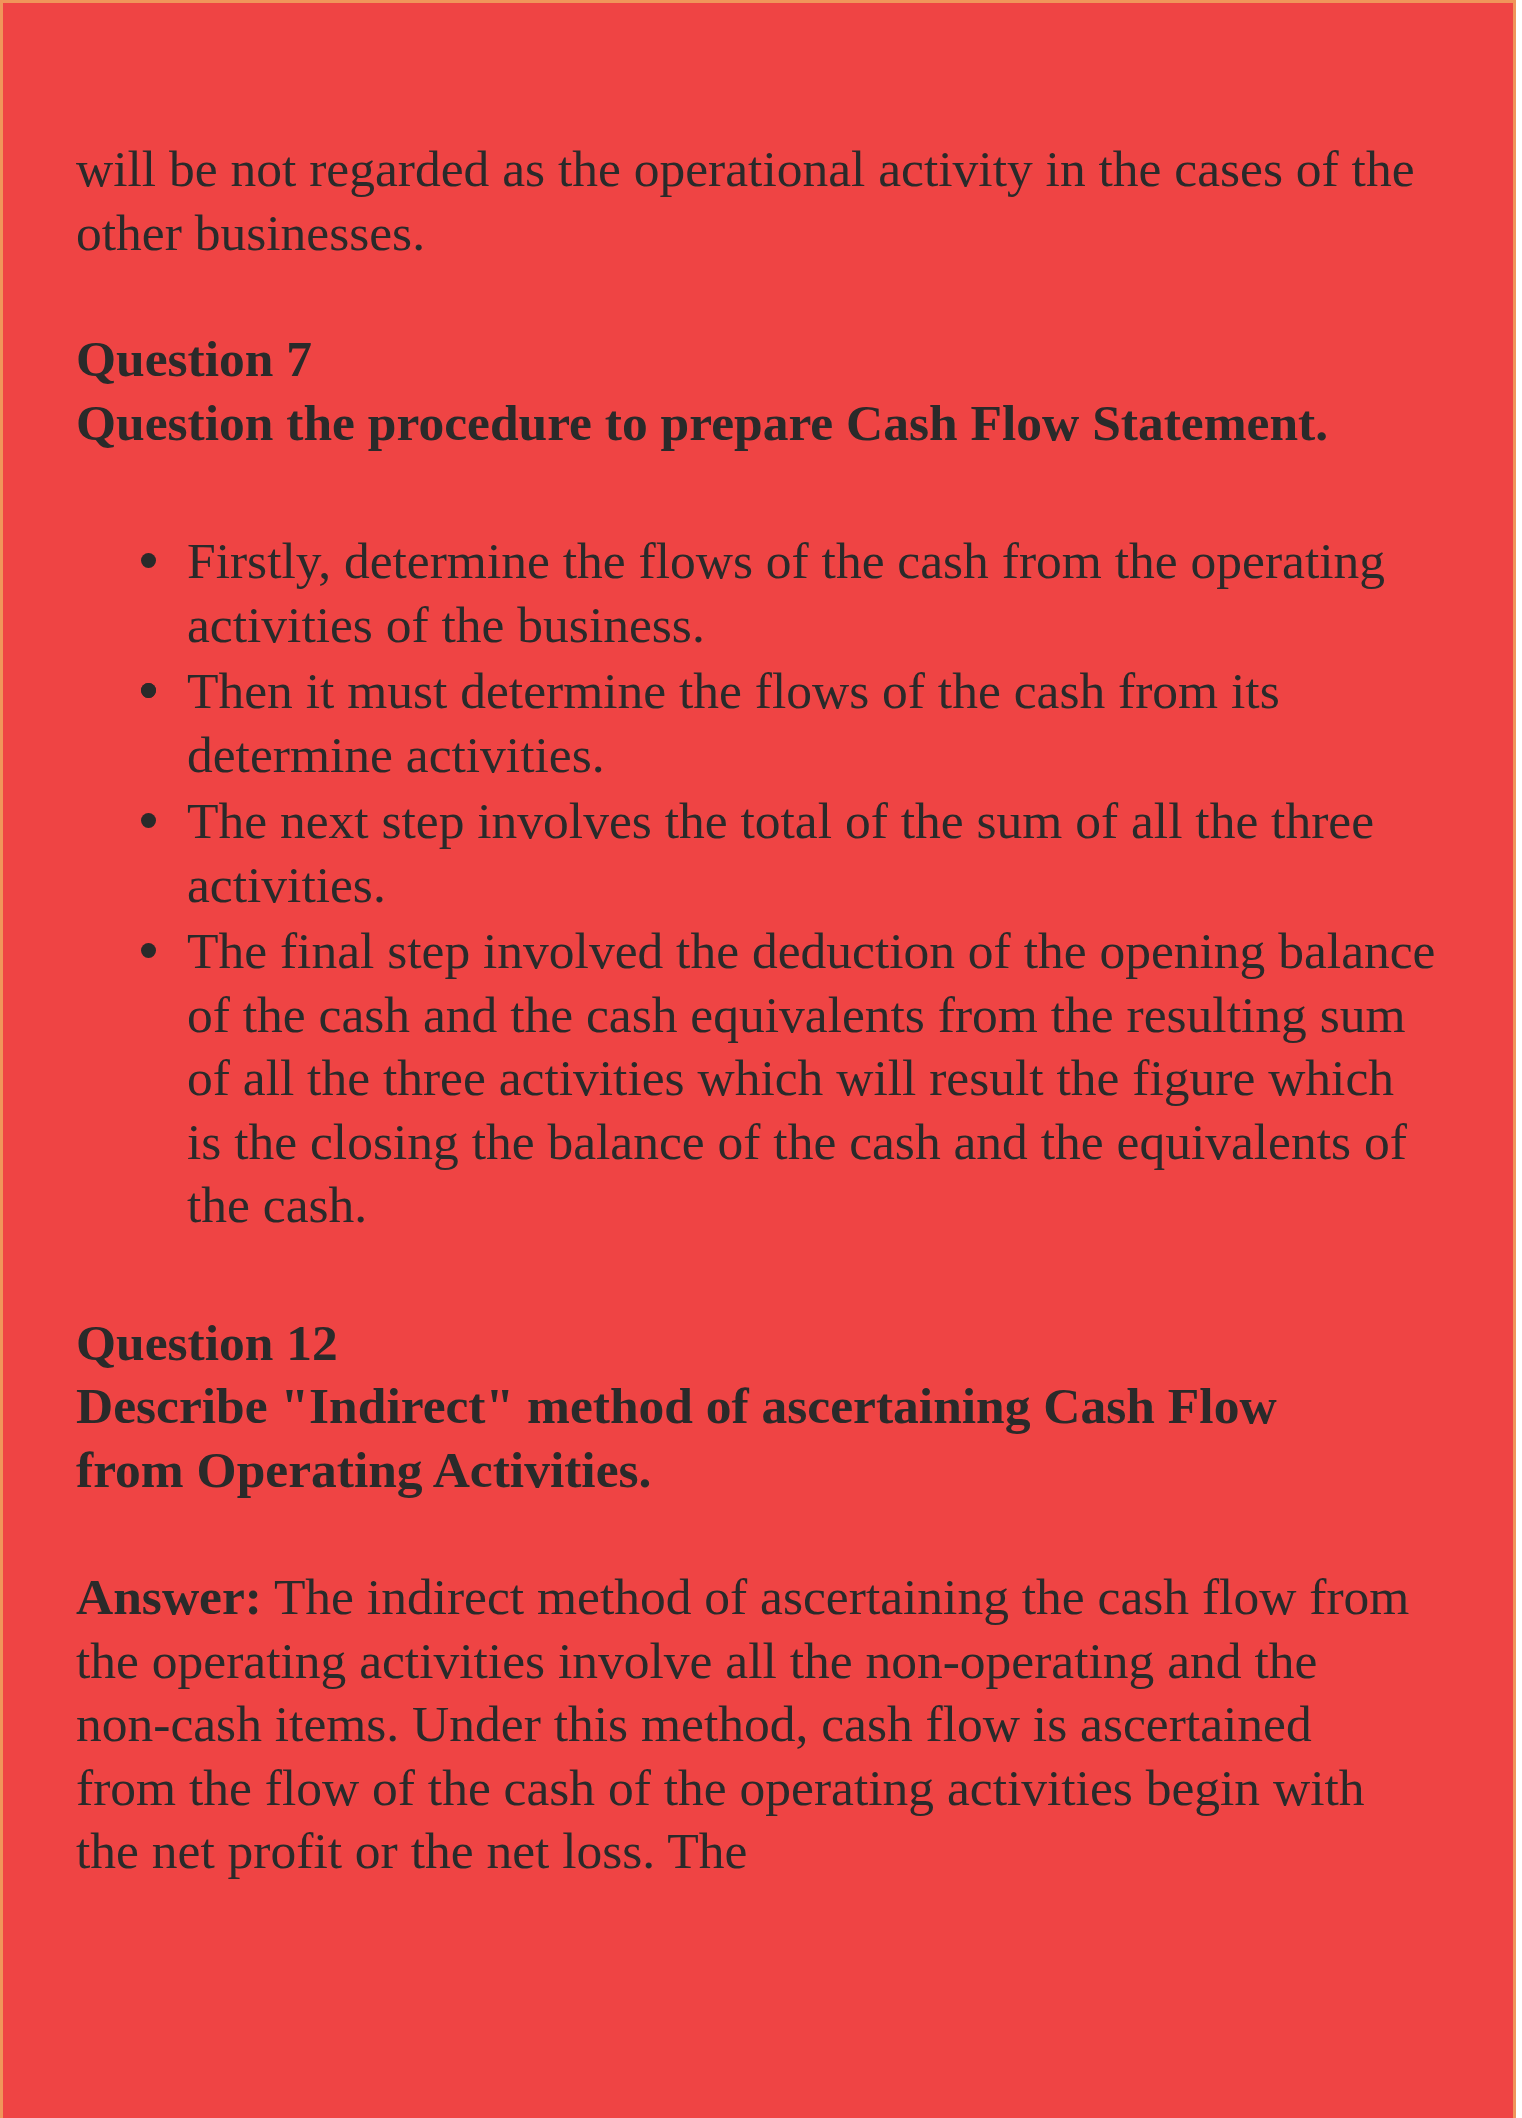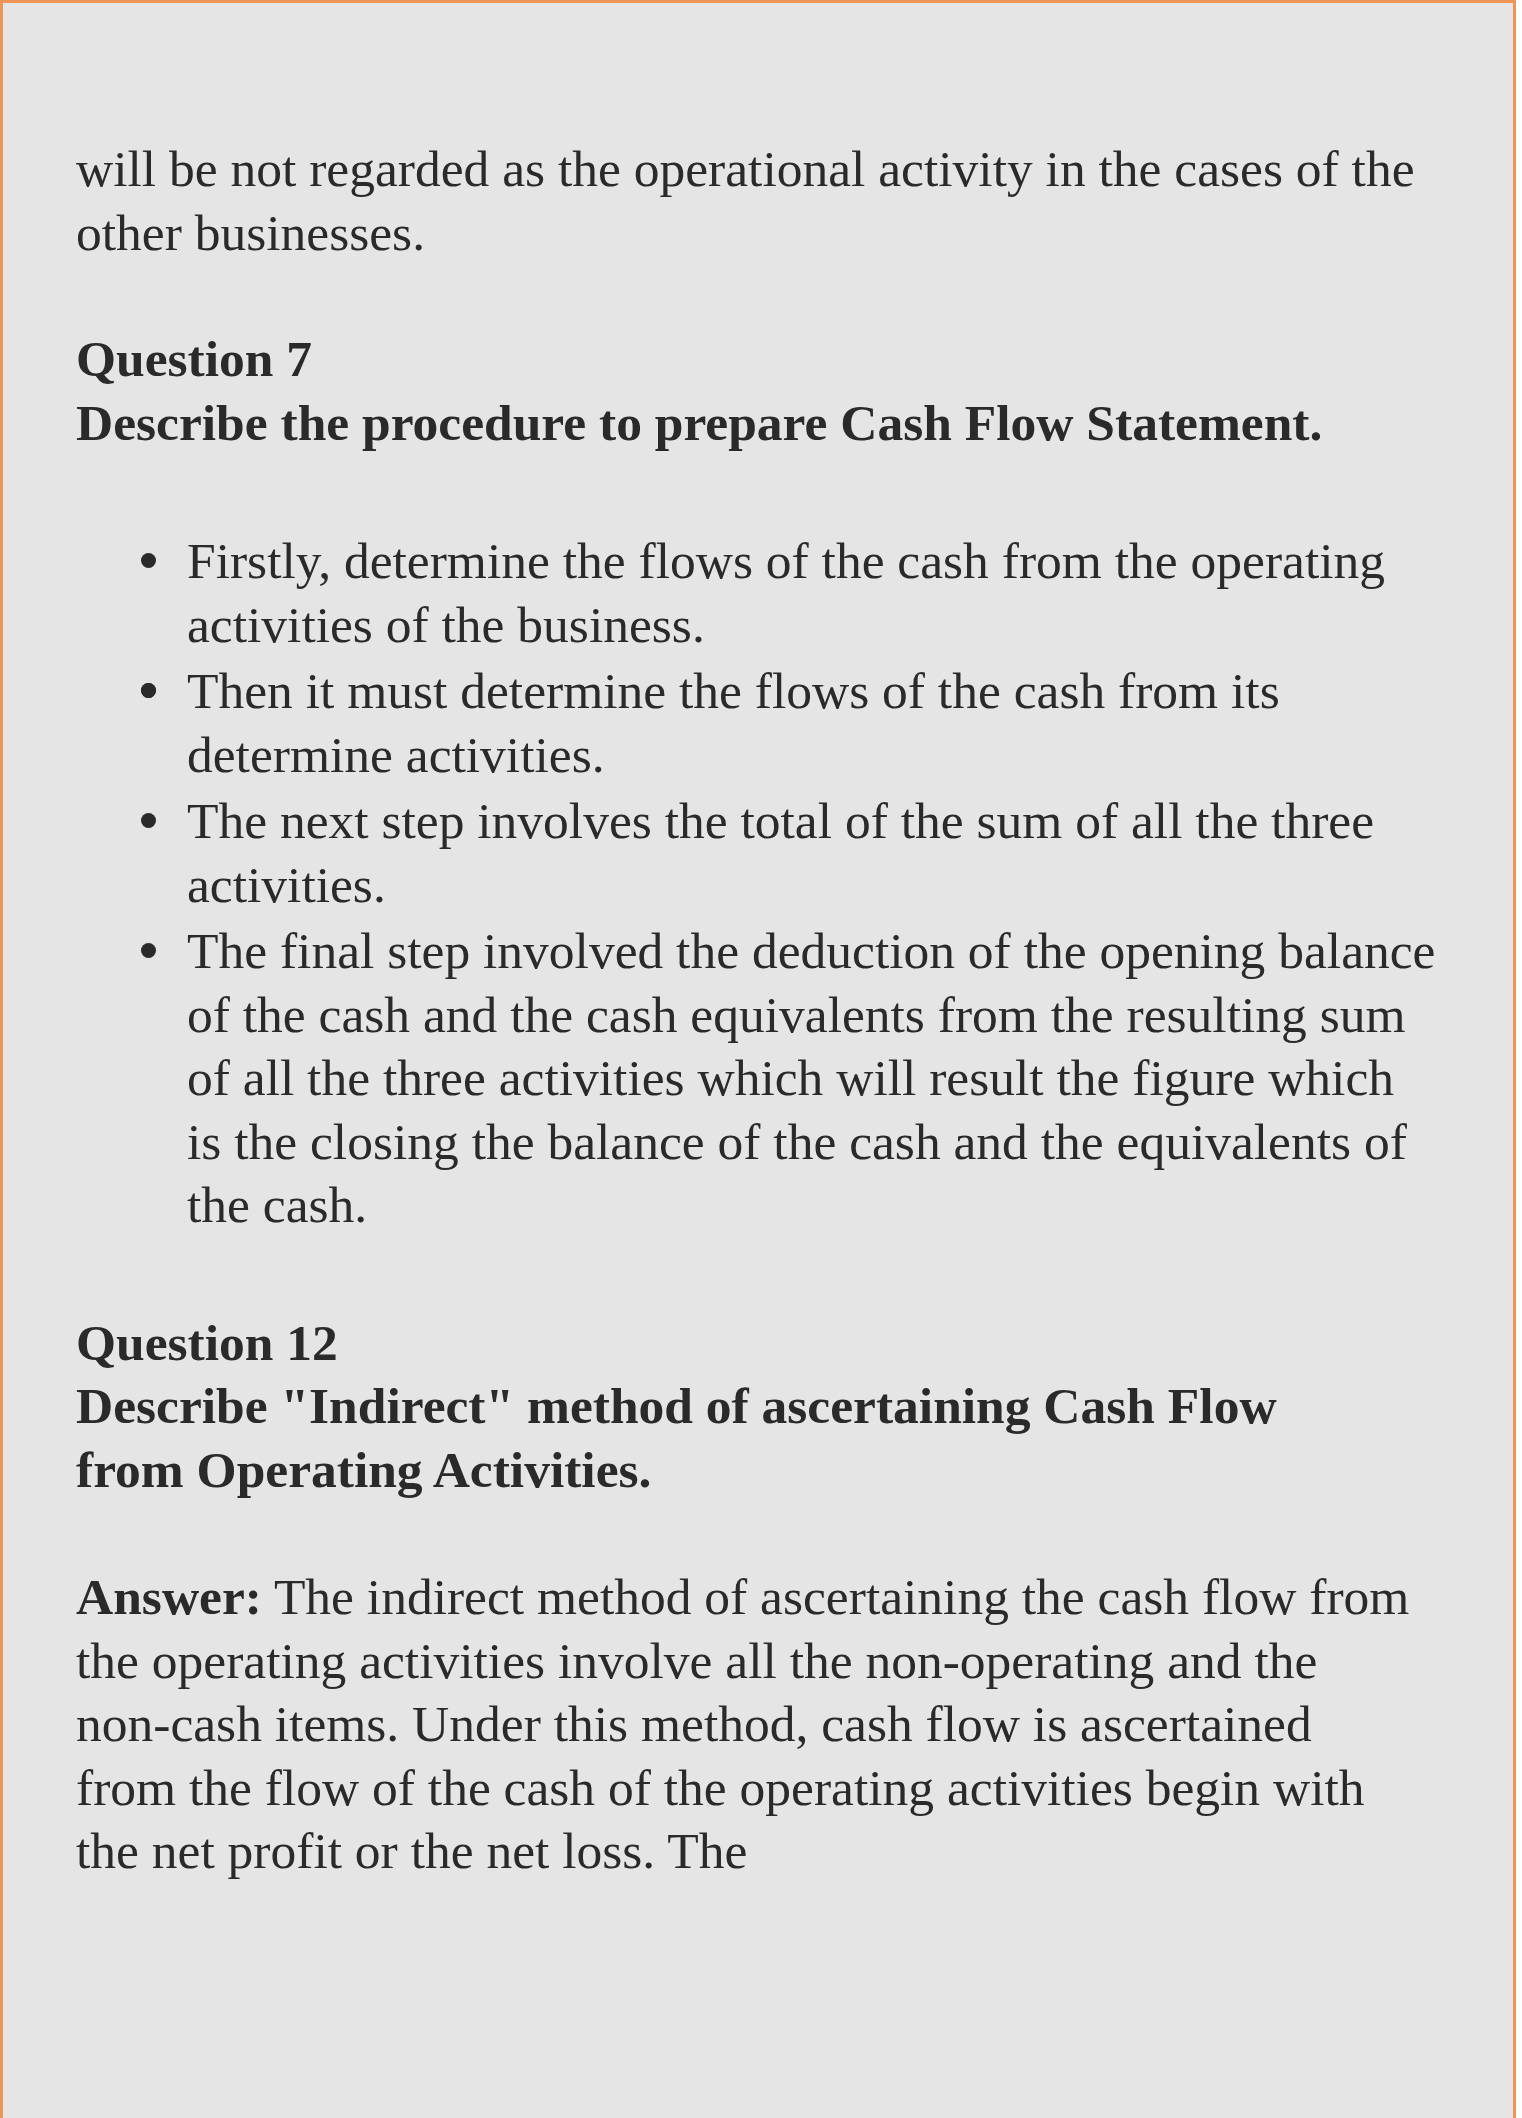--- a/index.html
+++ b/index.html
@@ -4,21 +4,21 @@
 <style>
   html, body { margin: 0; padding: 0; background: #ffffff; }
   body { width: 1522px; height: 2118px; overflow: hidden; position: relative; }
   .page {
     position: absolute; left: 0; top: 0;
     width: 1516px; height: 2118px;
     border-top: 3px solid #F0955A;
     border-left: 3px solid #F0955A;
     border-right: 3px solid #F0955A;
     box-sizing: border-box;
-    background: #e5e5e5;
+    background: #ef4444;
   }
   .content {
     position: absolute;
     left: 73px; top: 134px;
     width: 1420px;
     font-family: "Liberation Serif", "DejaVu Serif", serif;
     font-size: 51.5px;
     line-height: 63.5px;
     color: #2a2a2a;
   }
@@ -47,21 +47,21 @@
 <body>
 
 <div class="page">
   <div class="content">
 
     <p style="width:1380px;">will be not regarded as the operational activity in the cases of the other businesses.</p>
 
     <div class="gap-a"></div>
 
     <p class="bold">Question 7</p>
-    <p class="bold">Describe the procedure to prepare Cash Flow Statement.</p>
+    <p class="bold">Question the procedure to prepare Cash Flow Statement.</p>
 
     <div class="gap-b"></div>
 
 
     <ul class="bullets" style="width:1350px;">
       <li>
         <span class="dot"></span>
         <span>Firstly, determine the flows of the cash from the operating activities of the business.</span>
       </li>
       <li>

